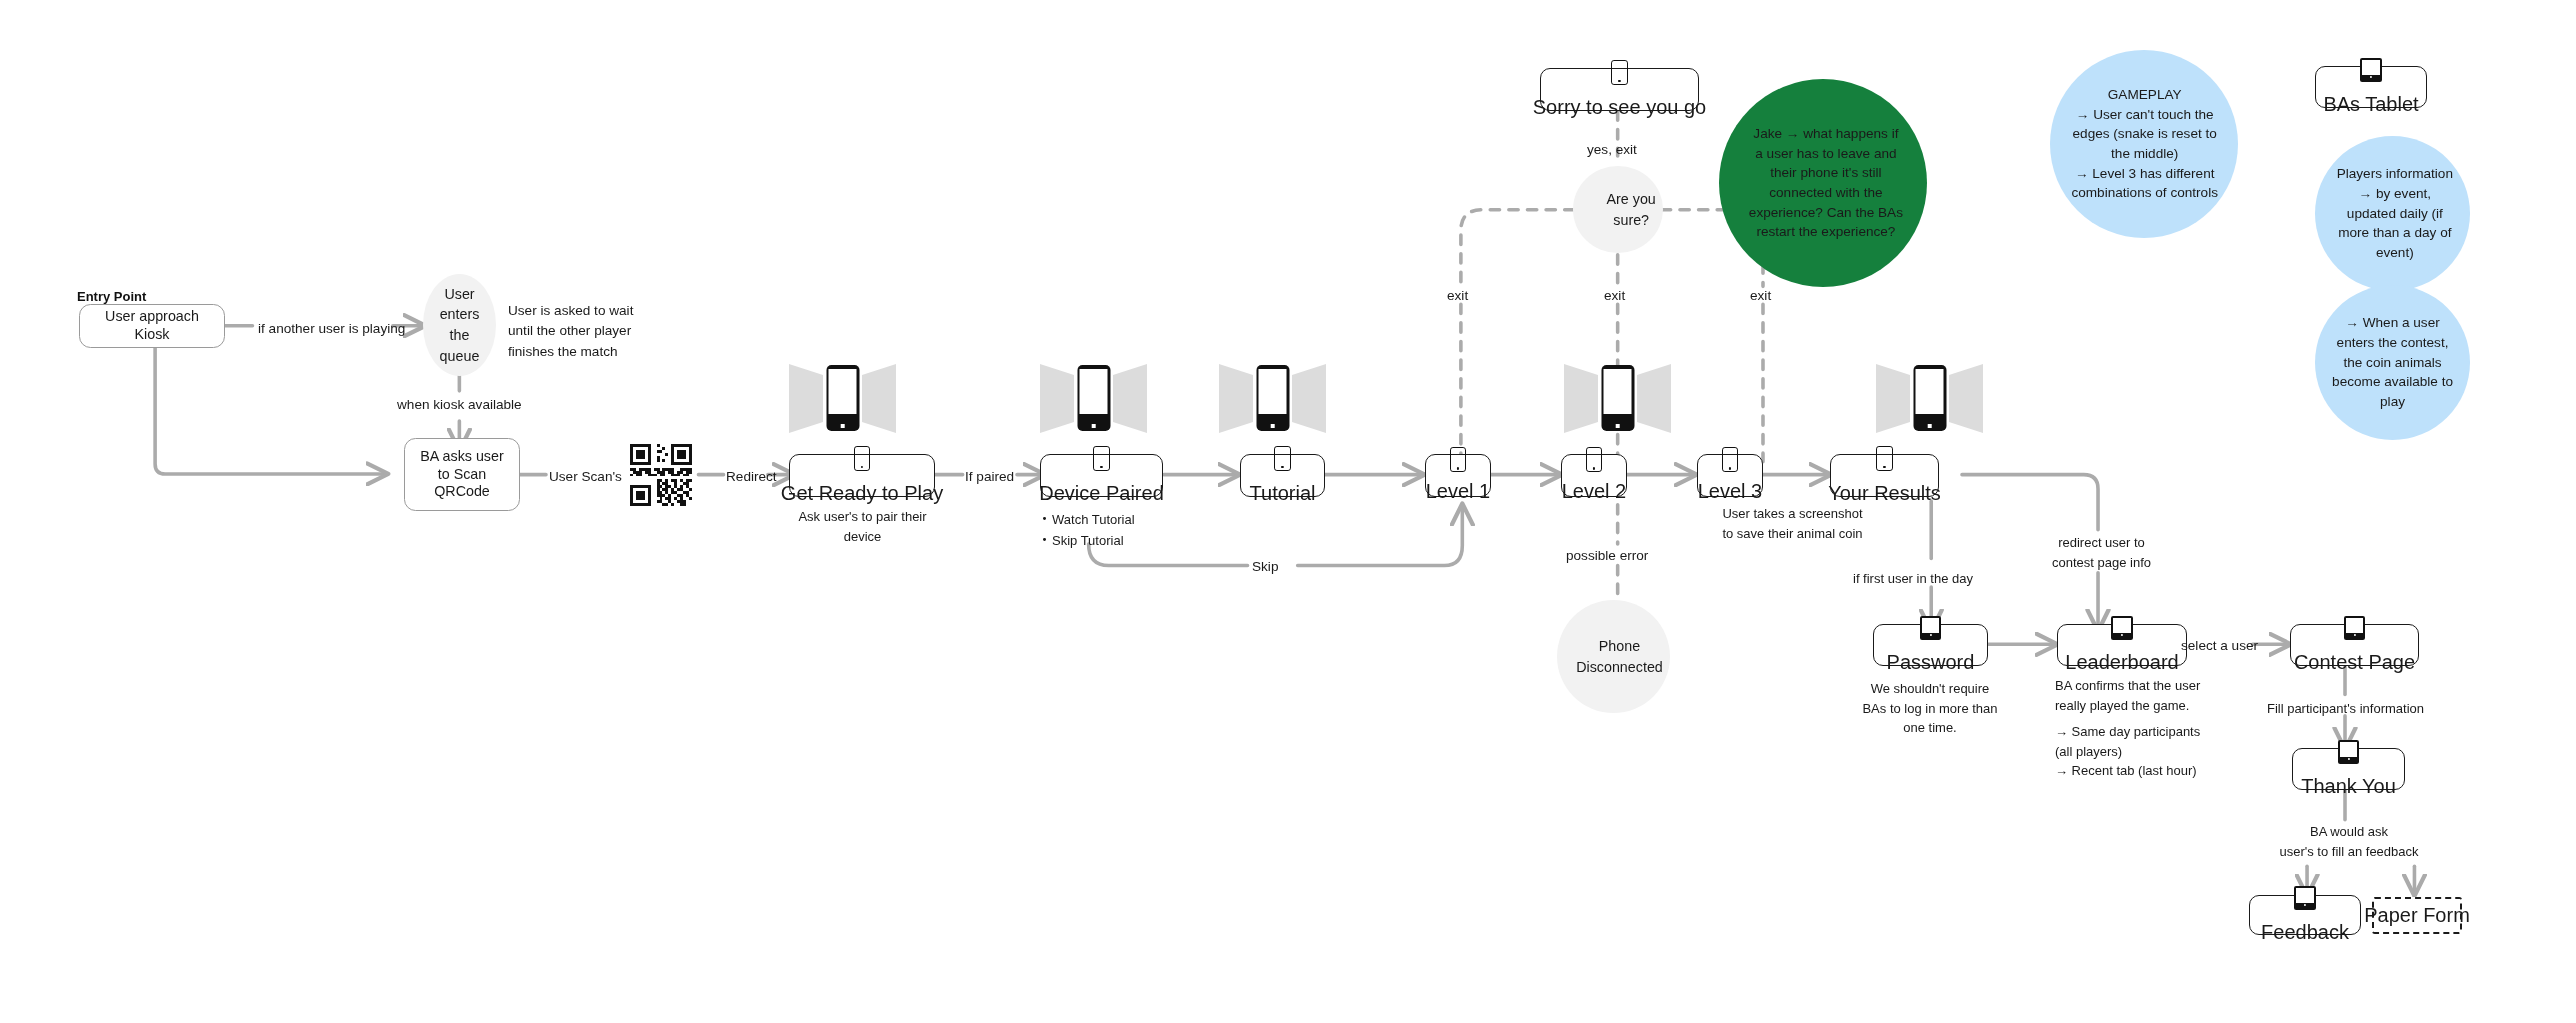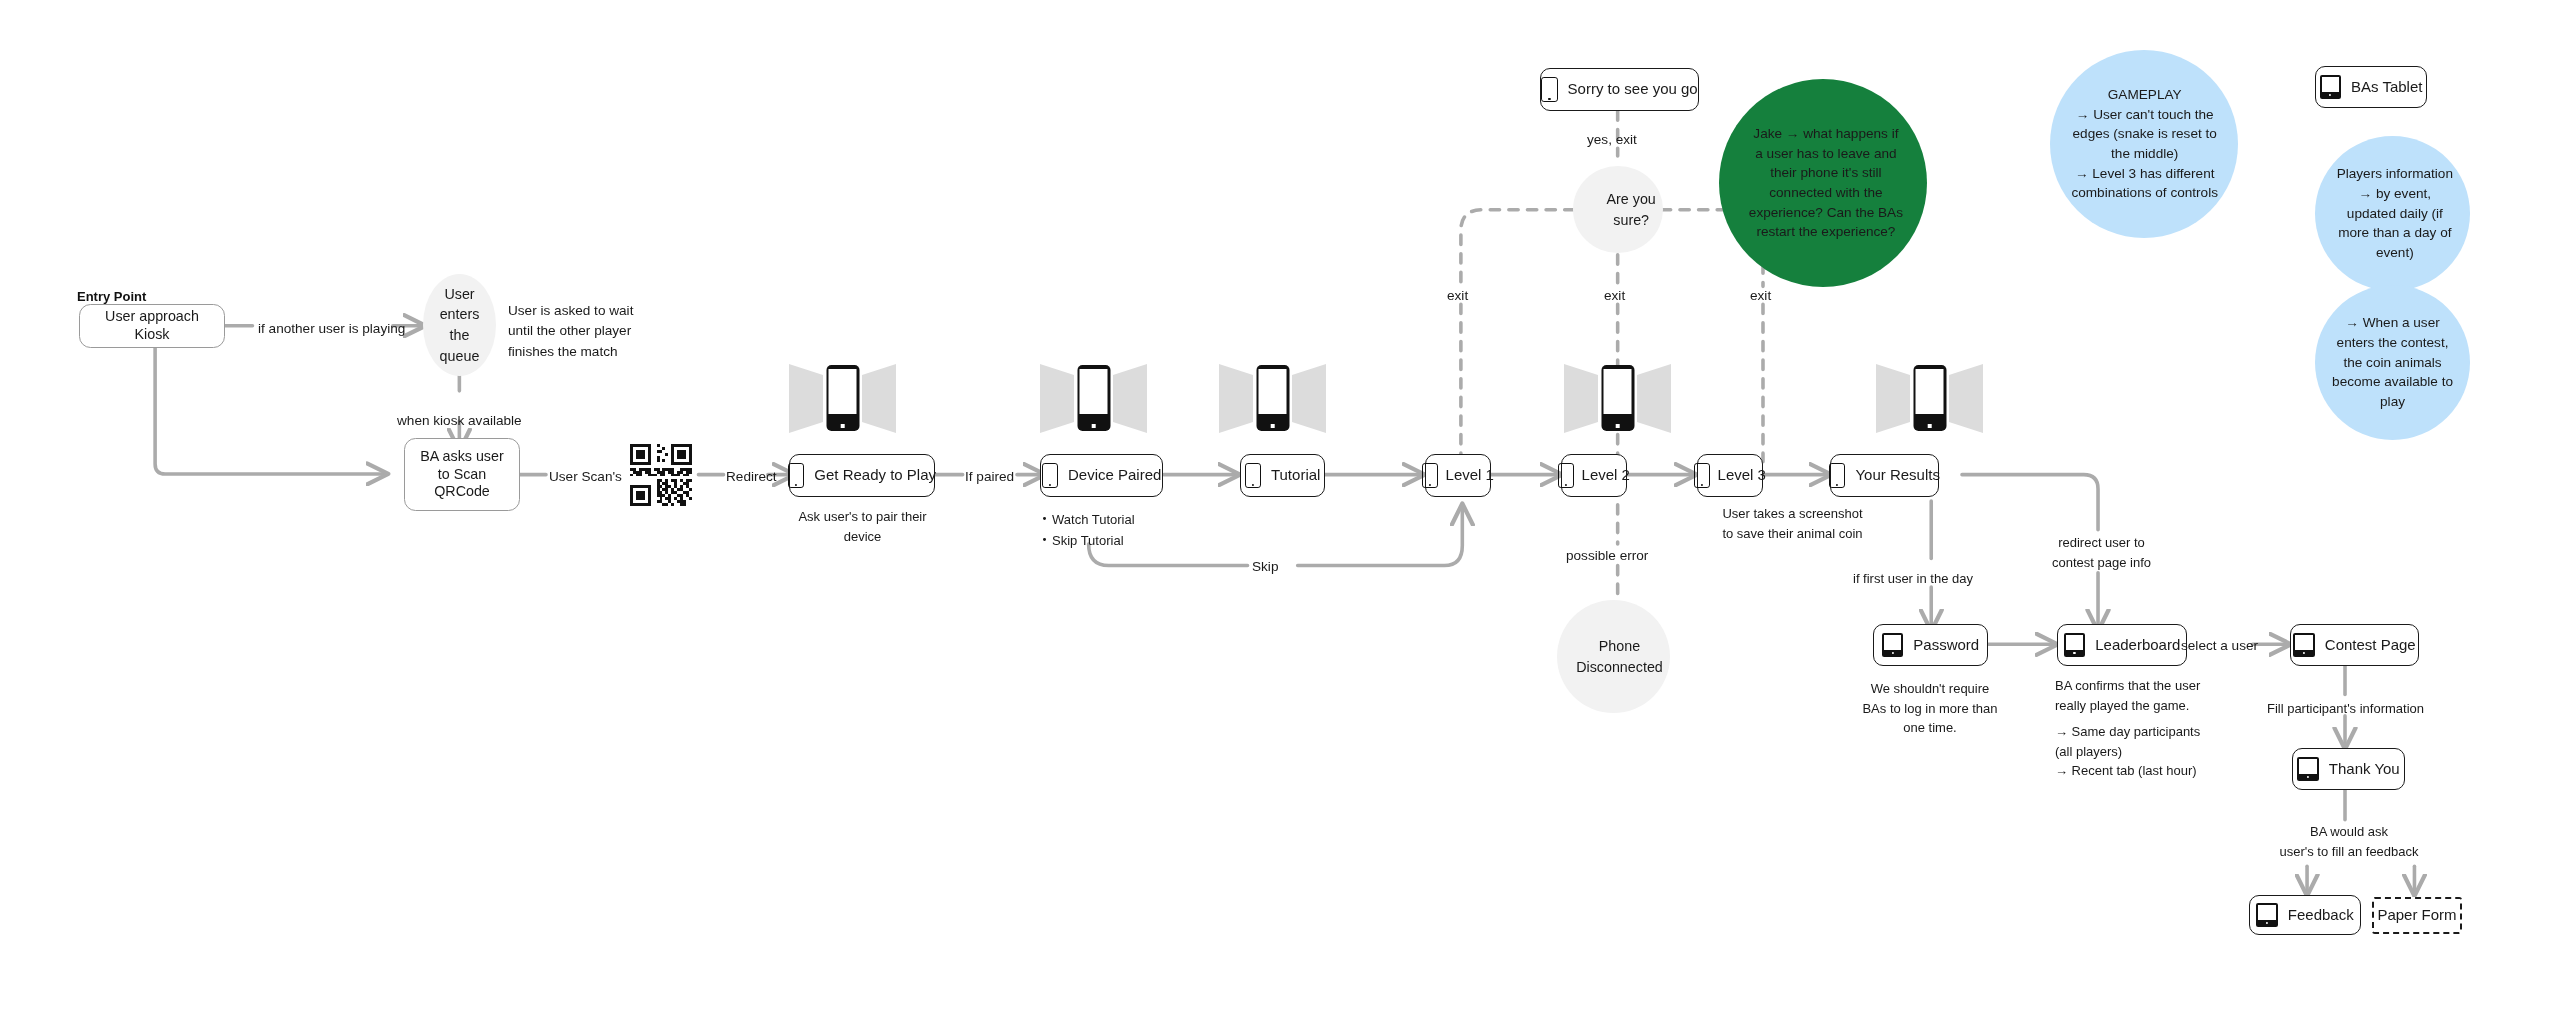--- a/index.html
+++ b/index.html
@@ -3,21 +3,21 @@
 <meta charset="utf-8">
 <style>
   html,body{margin:0;padding:0;background:#fff;}
   body{font-family:"Liberation Sans","DejaVu Sans",sans-serif;color:#1a1a1a;}
   #canvas{position:relative;width:2576px;height:1023px;background:#ffffff;overflow:hidden;}
   #edges{position:absolute;left:0;top:0;width:2576px;height:1023px;pointer-events:none;}
 
   
   .node{position:absolute;box-sizing:border-box;border:1.4px solid #1a1a1a;border-radius:10px;
         background:#fff;display:flex;align-items:center;justify-content:center;gap:10px;
-        font-size:15px;line-height:1.25;padding:0 14.3px;}
+        font-size:20px;line-height:1.25;padding:0 14.3px;flex-direction:column;}
   .node .lbl{white-space:nowrap;}
   .node.dashed{border-style:dashed;border-width:2.1px;border-radius:2.9px;}
   .node.plain{border:1.4px solid #9a9a9a;border-radius:11.5px;flex-direction:column;gap:1.4px;
               font-size:14.3px;text-align:center;}
   .node.plain .lbl{white-space:normal;}
 
   
   .gphone{width:14.3px;height:23px;border:1.9px solid #111;border-radius:2.9px;position:relative;flex:0 0 auto;}
   .gphone:after{content:"";position:absolute;left:50%;transform:translateX(-50%);bottom:1.4px;
                 width:2.1px;height:2.1px;background:#111;border-radius:50%;}
@@ -153,21 +153,21 @@
   <div class="circ grey" style="left:423px;top:274px;width:73px;height:102px;font-size:14.3px;">
     <span class="ctext">User
 enters the
 queue</span>
   </div>
 
   <div class="txt" style="left:508px;top:301px;">User is asked to wait
 until the other player
 finishes the match</div>
 
-  <div class="txt" style="left:397px;top:411px;">when kiosk available</div>
+  <div class="txt" style="left:397px;top:395px;">when kiosk available</div>
 
   <div class="node plain" style="left:404px;top:438px;width:116px;height:73px;">
     <span class="lbl">BA asks user to
 Scan QRCode</span>
   </div>
 
   <div class="txt" style="left:549px;top:467px;">User Scan's</div>
 
   <svg id="qr" style="left:630px;top:444px;" width="62" height="62" viewBox="0 0 21 21" shape-rendering="crispEdges">
     <rect width="21" height="21" fill="#fff"></rect>
@@ -327,21 +327,21 @@
   <div class="txt small c" style="left:1721px;top:504px;width:143px;">User takes a screenshot
 to save their animal coin</div>
   <div class="txt small" style="left:1853px;top:569px;">if first user in the day</div>
   <div class="txt small c" style="left:2048px;top:533px;width:107px;">redirect user to
 contest page info</div>
 
   <div class="node" style="left:1540px;top:68px;width:159px;height:43px;">
     <span class="gphone"></span>
     <span class="lbl">Sorry to see you go</span>
   </div>
-  <div class="txt" style="left:1587px;top:130px;">yes, exit</div>
+  <div class="txt" style="left:1587px;top:140px;">yes, exit</div>
   <div class="circ grey" style="left:1573px;top:166px;width:90px;height:87px;font-size:14.3px;">
     <span class="ctext">Are you
 sure?</span>
   </div>
 
   <div class="circ grey" style="left:1557px;top:600px;width:113px;height:113px;font-size:14.3px;">
     <span class="ctext">Phone
 Disconnected</span>
   </div>
 

